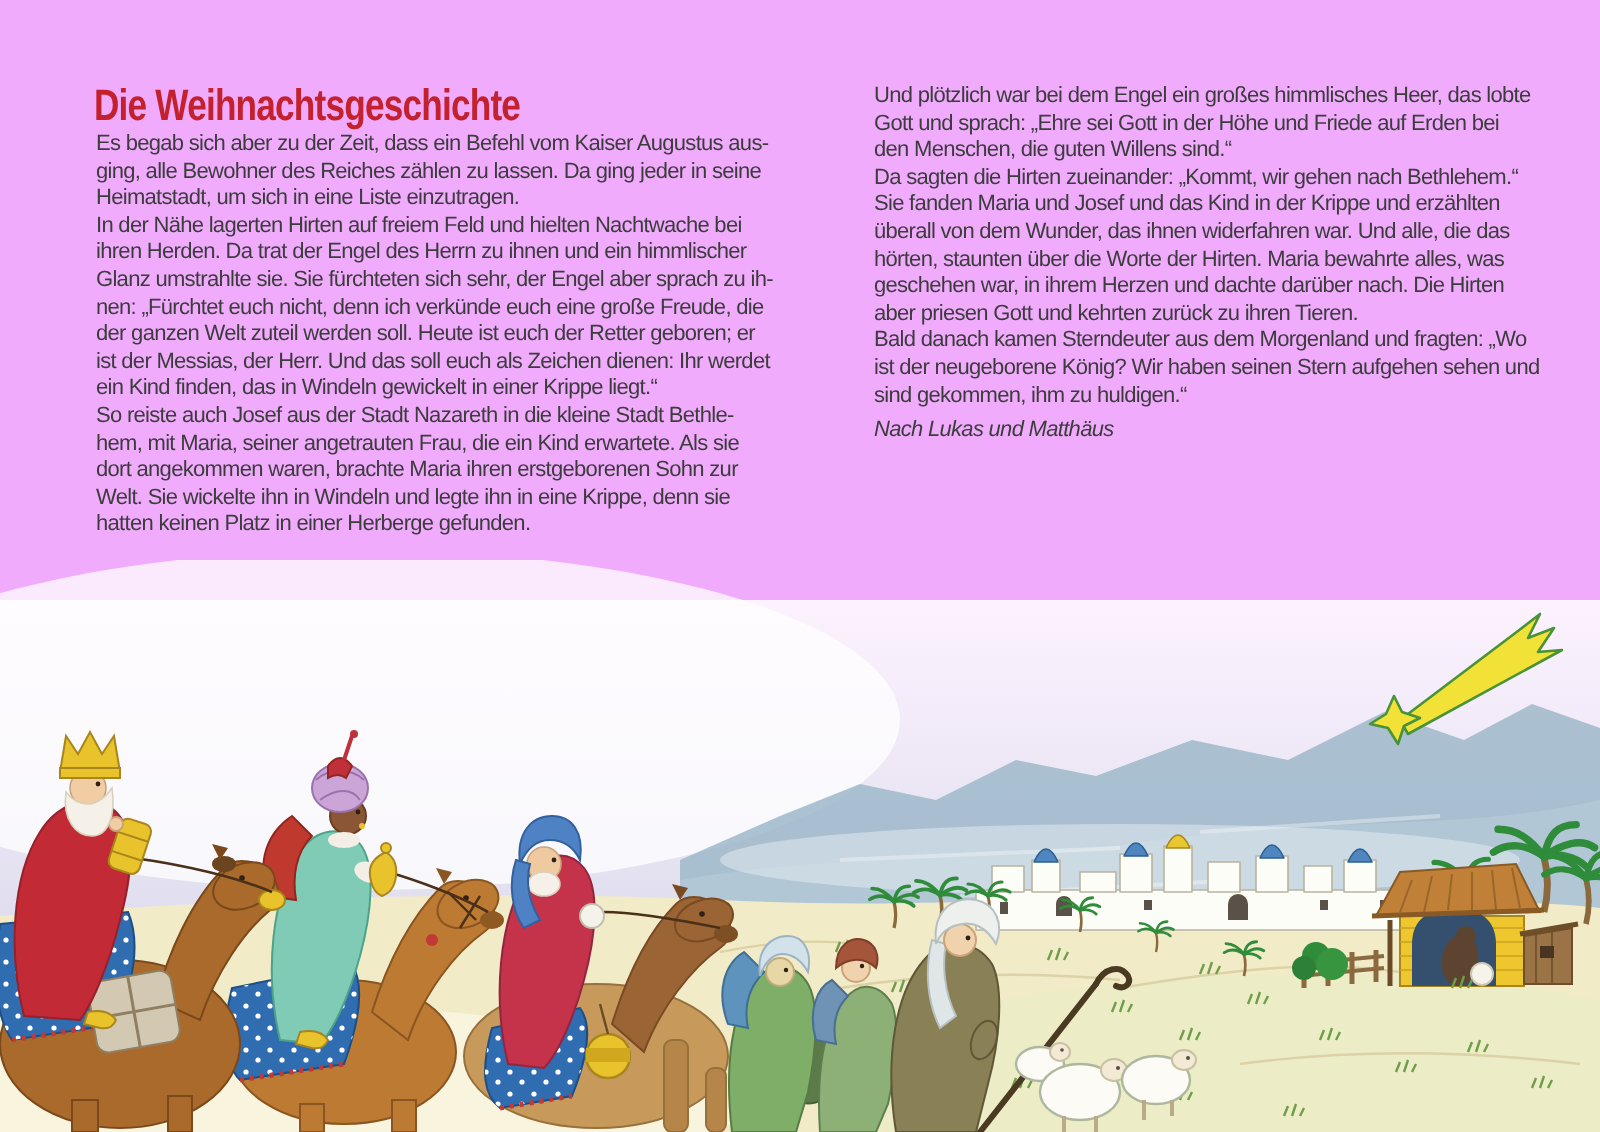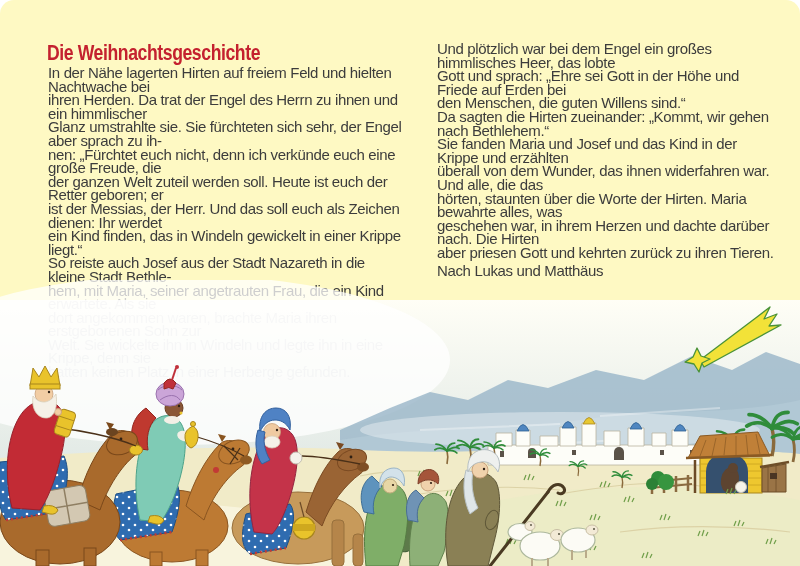--- a/index.html
+++ b/index.html
@@ -1,44 +1,47 @@
 <!DOCTYPE html>
 <html><head>
 <meta charset="utf-8">
 <style>
   html,body{margin:0;padding:0;}
   body{
     width:800px;height:566px;position:relative;overflow:hidden;
     background:#ffffff;font-family:"Liberation Sans","DejaVu Sans",sans-serif;
   }
-  .page{position:absolute;inset:0;background:#fef9c3;border-radius:14px;}
+  .page{position:absolute;inset:0;background:#f0abfc;}
   .title{
     position:absolute;left:47px;top:40px;margin:0;
     font-size:22px;font-weight:bold;letter-spacing:-0.5px;
     color:#c4212f;white-space:nowrap;
     transform:scaleX(0.8);transform-origin:0 0;
   }
   .col{
-    position:absolute;font-size:15px;line-height:13.6px;
+    position:absolute;font-size:11px;line-height:13.6px;
     letter-spacing:-0.35px;color:#3c3c3c;
   }
   .col p{margin:0;white-space:pre-line;}
   .col-left{left:48px;top:66px;width:356px;}
   .col-right{left:437px;top:42px;width:345px;}
-  .attribution{margin-top:4px !important;}
+  .attribution{font-style:italic;margin-top:4px !important;}
   .illustration{position:absolute;left:0;top:280px;width:800px;height:286px;display:block;}
 </style>
 </head>
 <body>
 
 <div class="page">
 
   <h1 class="title">Die Weihnachtsgeschichte</h1>
 
   <div class="col col-left">
+    <p>Es begab sich aber zu der Zeit, dass ein Befehl vom Kaiser Augustus aus-
+ging, alle Bewohner des Reiches zählen zu lassen. Da ging jeder in seine
+Heimatstadt, um sich in eine Liste einzutragen.</p>
     <p>In der Nähe lagerten Hirten auf freiem Feld und hielten Nachtwache bei
 ihren Herden. Da trat der Engel des Herrn zu ihnen und ein himmlischer
 Glanz umstrahlte sie. Sie fürchteten sich sehr, der Engel aber sprach zu ih-
 nen: „Fürchtet euch nicht, denn ich verkünde euch eine große Freude, die
 der ganzen Welt zuteil werden soll. Heute ist euch der Retter geboren; er
 ist der Messias, der Herr. Und das soll euch als Zeichen dienen: Ihr werdet
 ein Kind finden, das in Windeln gewickelt in einer Krippe liegt.“</p>
     <p>So reiste auch Josef aus der Stadt Nazareth in die kleine Stadt Bethle-
 hem, mit Maria, seiner angetrauten Frau, die ein Kind erwartete. Als sie
 dort angekommen waren, brachte Maria ihren erstgeborenen Sohn zur
@@ -49,20 +52,23 @@
   <div class="col col-right">
     <p>Und plötzlich war bei dem Engel ein großes himmlisches Heer, das lobte
 Gott und sprach: „Ehre sei Gott in der Höhe und Friede auf Erden bei
 den Menschen, die guten Willens sind.“</p>
     <p>Da sagten die Hirten zueinander: „Kommt, wir gehen nach Bethlehem.“
 Sie fanden Maria und Josef und das Kind in der Krippe und erzählten
 überall von dem Wunder, das ihnen widerfahren war. Und alle, die das
 hörten, staunten über die Worte der Hirten. Maria bewahrte alles, was
 geschehen war, in ihrem Herzen und dachte darüber nach. Die Hirten
 aber priesen Gott und kehrten zurück zu ihren Tieren.</p>
+    <p>Bald danach kamen Sterndeuter aus dem Morgenland und fragten: „Wo
+ist der neugeborene König? Wir haben seinen Stern aufgehen sehen und
+sind gekommen, ihm zu huldigen.“</p>
     <p class="attribution">Nach Lukas und Matthäus</p>
   </div>
 
   <svg class="illustration" viewBox="0 0 800 286" xmlns="http://www.w3.org/2000/svg">
     <defs>
       <linearGradient id="sky" x1="0" y1="0" x2="0" y2="1">
         <stop offset="0" stop-color="#ffffff"></stop>
         <stop offset="1" stop-color="#dde7ec"></stop>
       </linearGradient>
       <pattern id="dots" width="12" height="11" patternUnits="userSpaceOnUse">

